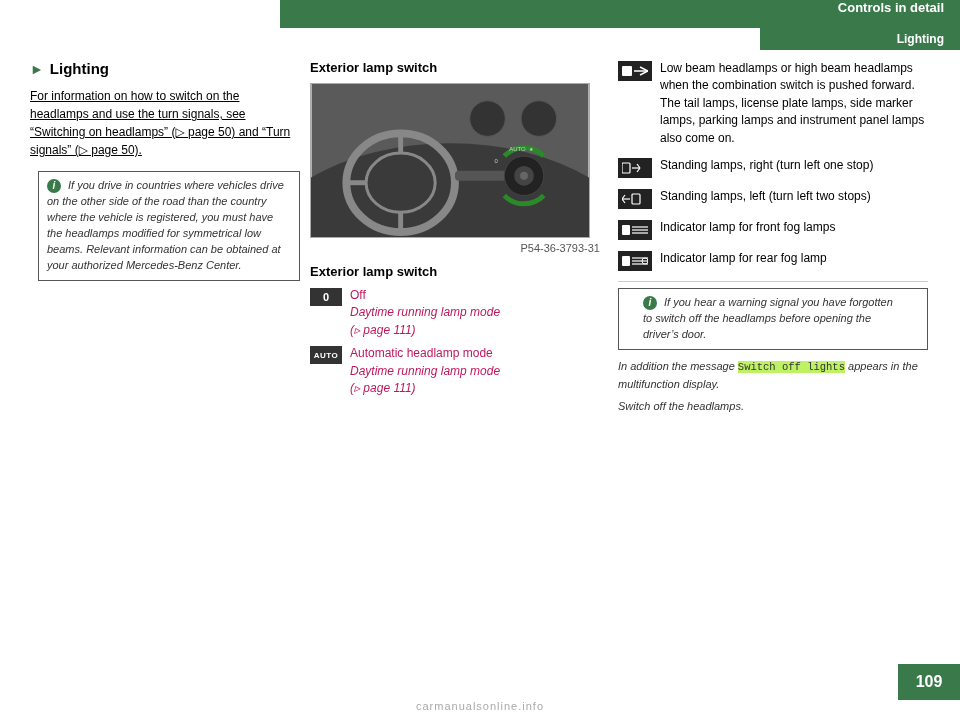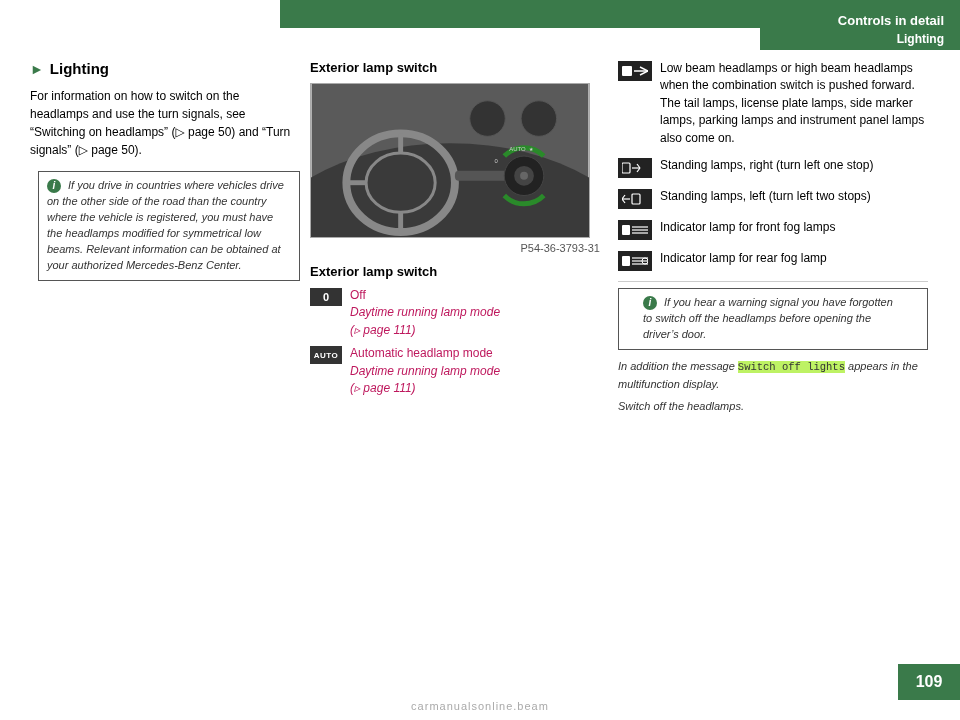--- a/index.html
+++ b/index.html
@@ -15,21 +15,21 @@
 
     
     .header-bar {
       position: absolute;
       top: 0;
       right: 0;
       width: 680px;
       height: 28px;
       background: #3a7a4a;
       display: flex;
-      align-items: flex-end;
+      align-items: flex-start;
       justify-content: flex-end;
       padding-right: 16px;
     }
     .header-title {
       color: #fff;
       font-size: 13px;
       font-weight: bold;
     }
 
     
@@ -91,20 +91,21 @@
       font-size: 15px;
       font-weight: bold;
       color: #000;
     }
 
     .body-text {
       font-size: 12px;
       line-height: 1.5;
       color: #000;
       margin-bottom: 12px;
+      text-decoration: underline;
     }
 
     .info-box {
       border: 1px solid #555;
       padding: 6px 8px;
       font-size: 11px;
       font-style: italic;
       line-height: 1.45;
       color: #333;
       position: relative;
@@ -427,13 +428,13 @@
   </div>
 
   <p class="note-text">In addition the message <code>Switch off lights</code> appears in the multifunction display.</p>
   <p class="note-text">Switch off the headlamps.</p>
 </div>
 
 <div class="page-number-box">
   <span class="page-number">109</span>
 </div>
 
-<div class="watermark">carmanualsonline.beam</div>
+<div class="watermark">carmanualsonline.info</div>
 
 </body></html>

